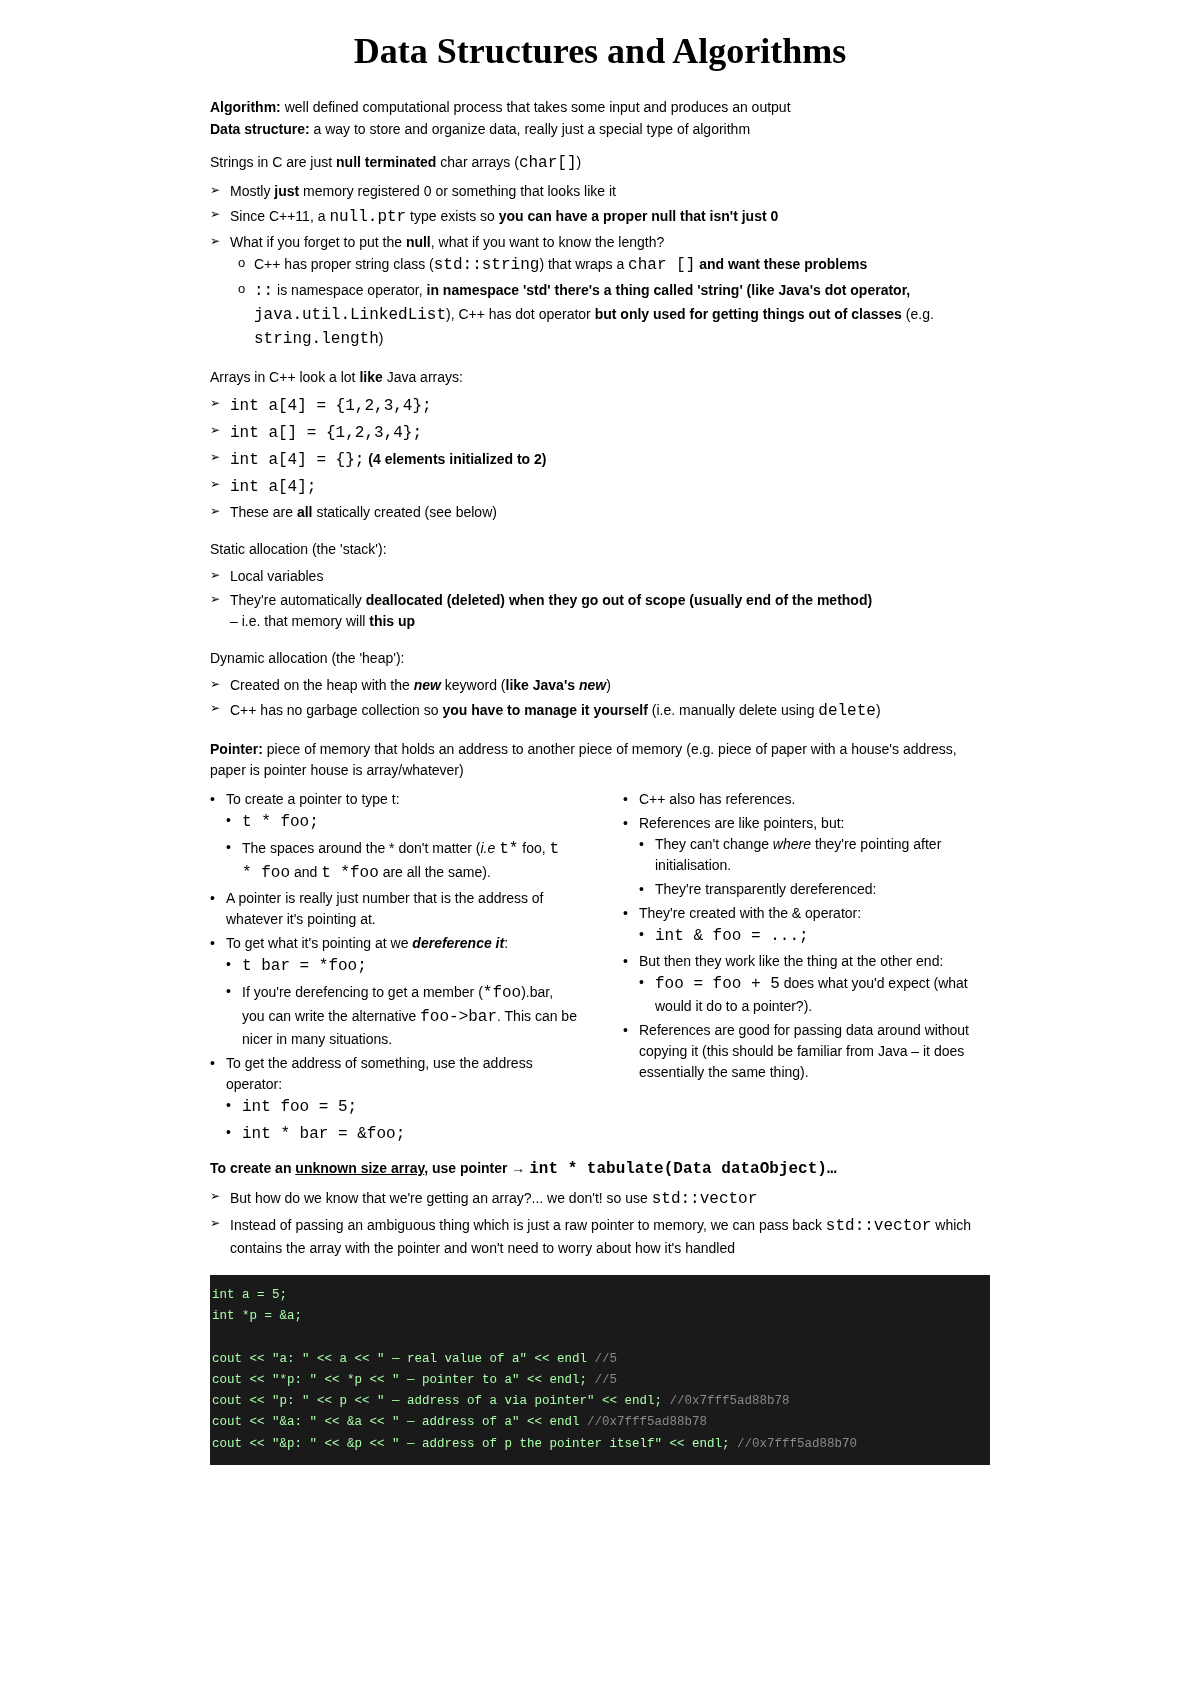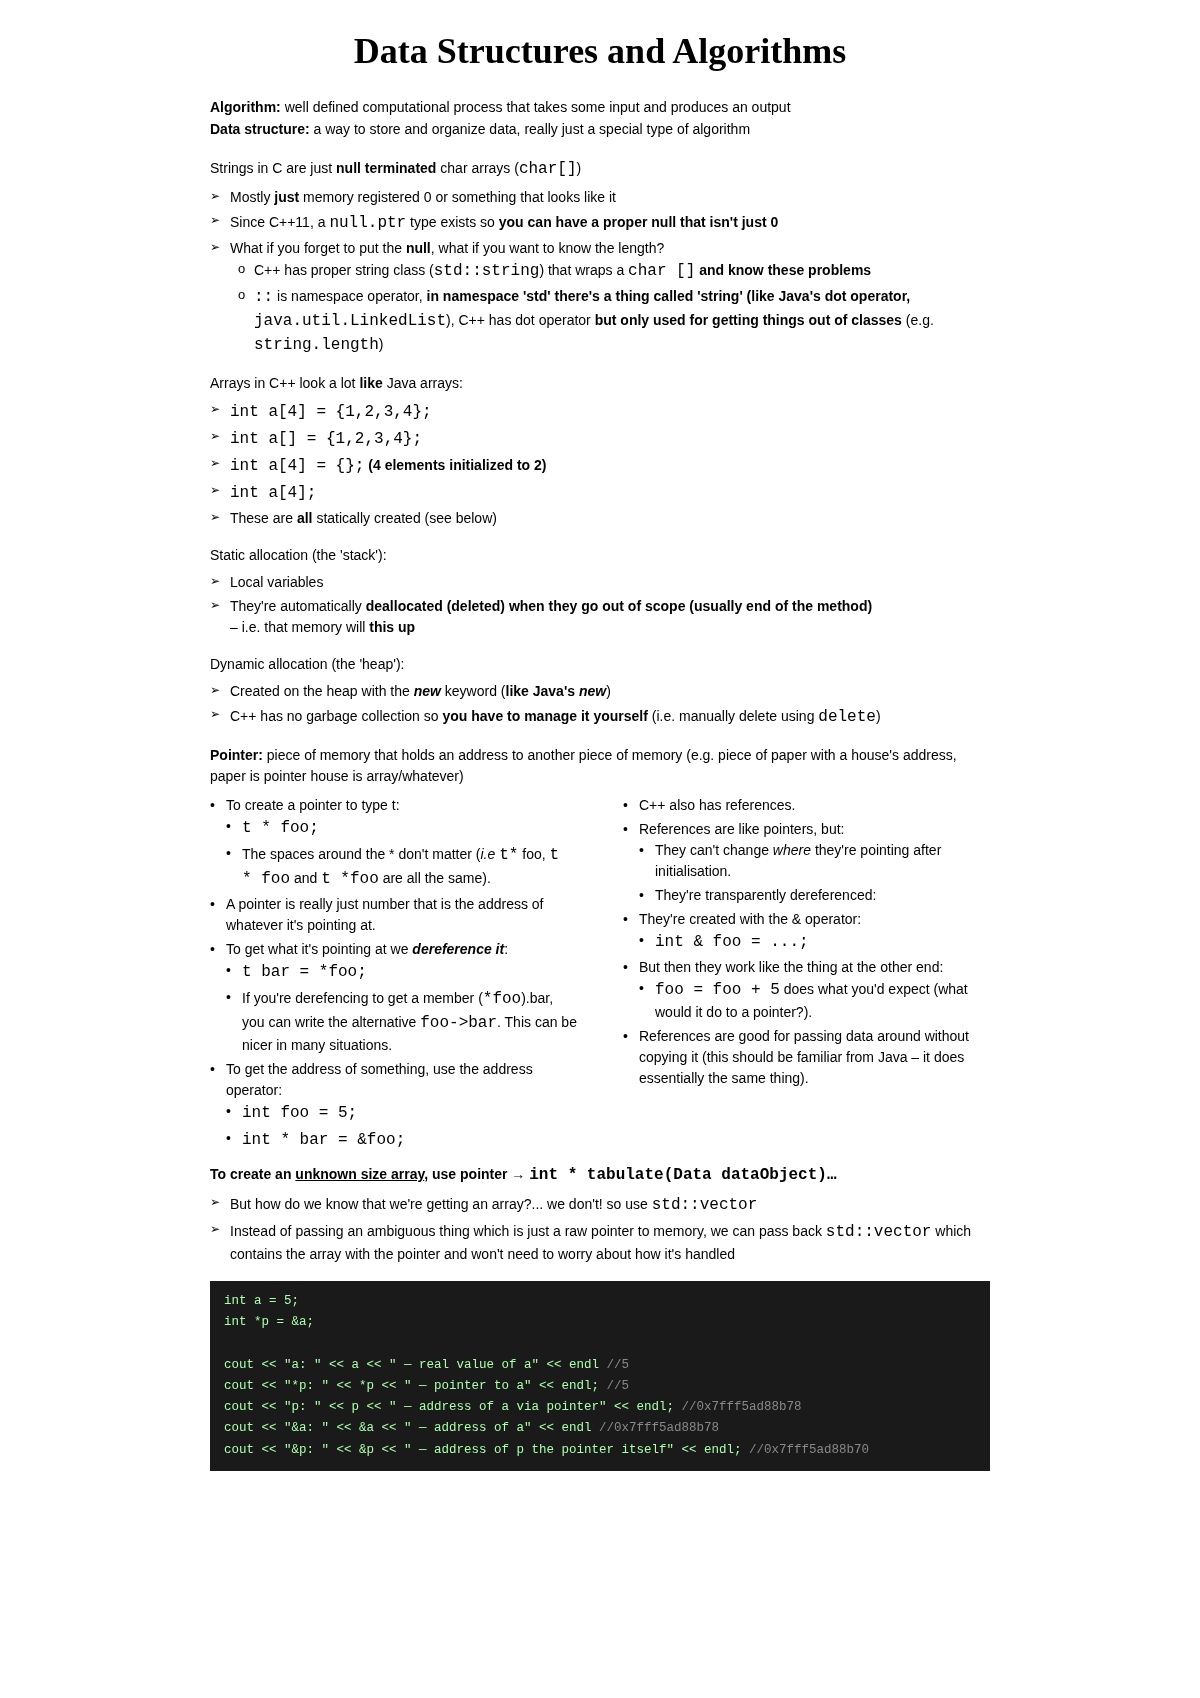--- a/index.html
+++ b/index.html
@@ -17,41 +17,41 @@
       font-size: 36px;
       font-weight: bold;
       margin-bottom: 24px;
       font-family: Georgia, serif;
     }
     .section { margin-bottom: 16px; }
     .bold { font-weight: bold; }
     .italic { font-style: italic; }
     .code { font-family: 'Courier New', monospace; font-size: 16px; }
     .red { color: #000000; }
-    .intro-block { margin-bottom: 16px; line-height: 1.6; }
+    .intro-block { margin-bottom: 10px; line-height: 1.6; }
     ul.bullet-list { list-style: none; padding: 0; margin: 0; }
     ul.bullet-list li { padding-left: 20px; position: relative; margin-bottom: 3px; line-height: 1.5; }
     ul.bullet-list li::before { content: "➢"; position: absolute; left: 0; font-size: 12px; }
     ul.sub-list { list-style: none; padding: 0; margin: 0; }
     ul.sub-list li { padding-left: 24px; position: relative; margin-bottom: 2px; line-height: 1.5; }
     ul.sub-list li::before { content: "o"; position: absolute; left: 8px; font-size: 13px; }
     .dot-list { list-style: none; padding: 0; margin: 0; }
     .dot-list li { padding-left: 16px; position: relative; margin-bottom: 3px; line-height: 1.5; }
     .dot-list li::before { content: "•"; position: absolute; left: 0; }
     .dot-list .dot-list li::before { content: "•"; }
     .section-header { margin-bottom: 6px; line-height: 1.5; }
     .two-col { display: flex; gap: 46px; margin-top: 8px; }
     .col-left { flex: 1; }
     .col-right { flex: 1; }
     .code-block {
       background: #1a1a1a;
       color: #f0f0f0;
       font-family: 'Courier New', monospace;
       font-size: 12.5px;
-      padding: 10px 14px;
+      padding: 10px 2px;
       margin-top: 12px;
       line-height: 1.7;
     }
     .code-green { color: #aaffaa; }
     .code-comment { color: #888; }
     .pointer-section { margin-bottom: 8px; }
     .underline { text-decoration: underline; }
   </style>
 </head>
 <body>
@@ -69,21 +69,21 @@
 
 <div class="section">
   <div class="section-header">
     <span>Strings in C are just <span class="bold">null terminated</span> char arrays (<span class="code">char[]</span>)</span>
   </div>
   <ul class="bullet-list">
     <li>Mostly <span class="bold">just</span> memory registered 0 or something that looks like it</li>
     <li>Since C++11, a <span class="code">null.ptr</span> type exists so <span class="bold">you can have a proper null that isn't just 0</span></li>
     <li>What if you forget to put the <span class="bold">null</span>, what if you want to know the length?
       <ul class="sub-list">
-        <li>C++ has proper string class (<span class="code">std::string</span>) that wraps a <span class="code">char []</span> <span class="bold">and know these problems</span></li>
+        <li>C++ has proper string class (<span class="code">std::string</span>) that wraps a <span class="code">char []</span> <span class="bold">and want these problems</span></li>
         <li><span class="code">::</span> is namespace operator, <span class="bold">in namespace 'std' there's a <span class="bold">thing</span> called 'string' (like Java's dot operator,</span> <span class="code">java.util.LinkedList</span>), C++ has dot operator <span class="bold">but only used for getting things out of classes</span> (e.g. <span class="code">string.length</span>)</li>
       </ul>
     </li>
   </ul>
 </div>
 
 <div class="section">
   <div class="section-header">Arrays in C++ look a lot <span class="bold">like</span> Java arrays:</div>
   <ul class="bullet-list">
     <li><span class="code">int a[4] = {1,2,3,4};</span></li>

